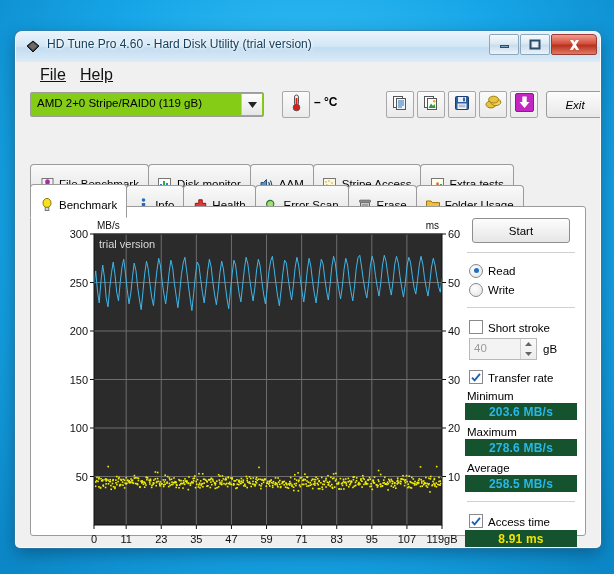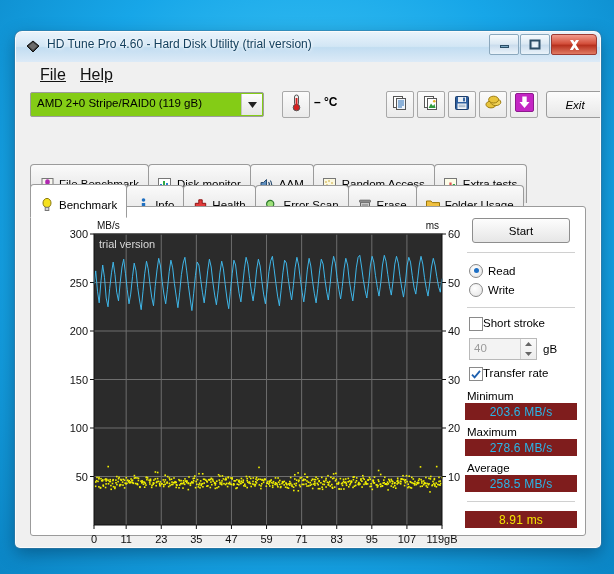--- a/index.html
+++ b/index.html
@@ -78,33 +78,33 @@
   .side{position:absolute;right:8px;top:8px;width:112px;bottom:8px;font-size:11.5px;color:#000;}
   .startbtn{width:96px;height:23px;margin:3px auto 0;display:flex;align-items:center;justify-content:center;
     border:1px solid #8e8e8e;border-radius:3px;
     background:linear-gradient(180deg,#fdfdfd,#e6e6e6);font-size:11.5px;}
   .hr{height:1px;background:#d0d0d0;margin:9px 2px;}
   .radio{display:flex;align-items:center;gap:5px;margin:2px 0 0 4px;height:17px;}
   .rdot{width:12px;height:12px;border-radius:50%;border:1px solid #888;
     background:radial-gradient(circle at 40% 35%,#fff,#e3e3e3);
     display:flex;align-items:center;justify-content:center;flex:0 0 12px;}
   .rdot i{width:5px;height:5px;border-radius:50%;background:#1d6fc4;display:block;}
-  .chk{display:flex;align-items:flex-start;margin:0 0 0 4px;height:17px;}
+  .chk{display:flex;align-items:flex-end;gap:5px;margin:0 0 0 4px;height:17px;}
   .cbox{width:12px;height:12px;border:1px solid #8a8a8a;background:#fff;flex:0 0 12px;
     display:flex;align-items:center;justify-content:center;}
   .cbox svg{display:block;}
   .spinrow{display:flex;align-items:center;gap:6px;margin:4px 0 0 4px;}
   .spin{width:66px;height:20px;border:1px solid #b9b9b9;background:#f3f3f3;position:relative;}
   .spin .sv{position:absolute;left:4px;top:3px;font-size:11.5px;color:#9a9a9a;}
   .spin .sb{position:absolute;right:0;top:0;width:15px;height:20px;
     border-left:1px solid #cfcfcf;background:linear-gradient(180deg,#fafafa,#ededed);}
   .spin .sb div{height:10px;display:flex;align-items:center;justify-content:center;}
   .lbl{margin:6px 0 1px 2px;}
-  .val{height:17px;background:#7f1d1d;display:flex;align-items:center;justify-content:center;
-    font-size:12px;font-weight:normal;letter-spacing:.2px;}
+  .val{height:17px;background:#14532d;display:flex;align-items:center;justify-content:center;
+    font-size:12px;font-weight:bold;letter-spacing:.2px;}
   .val.cy{color:#29b6e8;}
   .val.ye{color:#f2e400;}
 </style>
 </head>
 <body>
 
 <div class="desk"></div>
 
 <div class="win">
 
@@ -267,21 +267,21 @@
                 <circle cx="3" cy="4" r="0.8"></circle>
                 <circle cx="6" cy="3" r="0.8"></circle>
                 <circle cx="9" cy="5" r="0.8"></circle>
                 <circle cx="4" cy="7" r="0.8"></circle>
                 <circle cx="8" cy="8" r="0.8"></circle>
                 <circle cx="5.5" cy="10" r="0.8"></circle>
                 <circle cx="10" cy="10" r="0.8"></circle>
               </g>
             </svg>
         </span>
-        <span>Random Access</span>
+        <span>Stripe Access</span>
       </div>
       <div class="tab">
         <span class="ic">
           <svg width="13" height="13" viewBox="0 0 13 13">
               <rect x="0.5" y="0.5" width="12" height="12" fill="#fdfde8" stroke="#777"></rect>
               <rect x="2" y="7" width="2.2" height="4" fill="#2f7fd0"></rect>
               <rect x="5.4" y="4.5" width="2.2" height="6.5" fill="#e05050"></rect>
               <rect x="8.8" y="6" width="2.2" height="5" fill="#2faa45"></rect>
             </svg>
         </span>
@@ -1099,19 +1099,27 @@
 
         <div class="lbl">Minimum</div>
         <div class="val cy">203.6 MB/s</div>
         <div class="lbl">Maximum</div>
         <div class="val cy">278.6 MB/s</div>
         <div class="lbl">Average</div>
         <div class="val cy">258.5 MB/s</div>
 
         <div class="hr"></div>
 
+        <div class="chk">
+          <span class="cbox">
+            <svg width="10" height="9" viewBox="0 0 10 9">
+                <polyline points="1,4.6 3.6,7.4 9,0.9" fill="none" stroke="#1d5fae" stroke-width="1.8"></polyline>
+              </svg>
+          </span>
+          <span>Access time</span>
+        </div>
         <div class="val ye" style="margin-top:2px">8.91 ms</div>
 
       </div>
 
     </div>
   </div>
 </div>
 
 </body></html>

